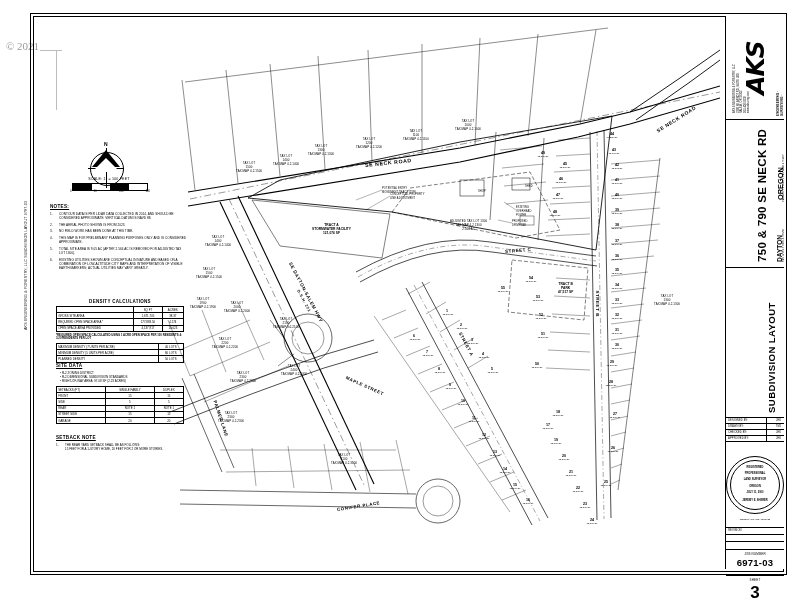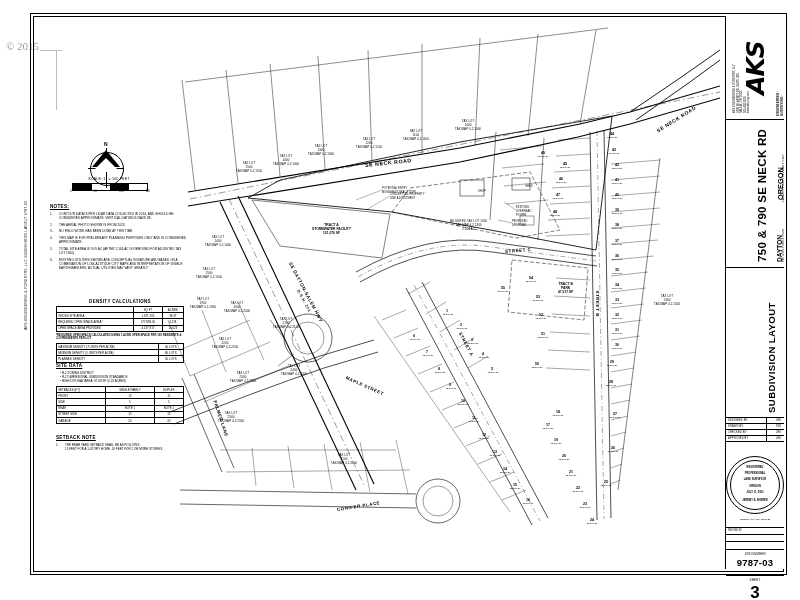--- a/index.html
+++ b/index.html
@@ -112,21 +112,21 @@
   .rd{position:absolute;white-space:nowrap;font-weight:bold;letter-spacing:.6px;}
   .lotnum{position:absolute;font-size:3.6px;font-weight:bold;text-align:center;}
   .lotsf{position:absolute;font-size:2.4px;text-align:center;}
   .tract{position:absolute;text-align:center;font-size:3.3px;font-weight:bold;line-height:4px;}
 </style>
 </head>
 <body>
 
 <div id="sheet">
 
-  <div class="copyright">© 2015</div>
+  <div class="copyright">© 2021</div>
   <div class="cmark-h"></div>
   <div class="cmark-line"></div>
 
   <div class="border-outer"></div>
   <div class="border-inner"></div>
 
   <div class="left-strip">AKS ENGINEERING &amp; FORESTRY, LLC    SUBDIVISION LAYOUT    9787-03</div>
 
   <div class="north">
     <div class="n-letter">N</div>
@@ -703,21 +703,21 @@
     <div class="tb-cell desc-box">
       <div class="desc-row">
           <span class="rev-lbl">REVISION</span>
         </div>
       <div class="desc-row"></div>
       <div class="desc-row" style="border-bottom:none"></div>
     </div>
 
     <div class="tb-cell job-box">
       <div class="job-lbl">JOB NUMBER</div>
-      <div class="job-num">9787-03</div>
+      <div class="job-num">6971-03</div>
     </div>
 
     <div class="tb-cell sheet-box">
       <div class="sheet-lbl">SHEET</div>
       <div class="sheet-num">3</div>
     </div>
   </div>
 </div>
 
 </body></html>

